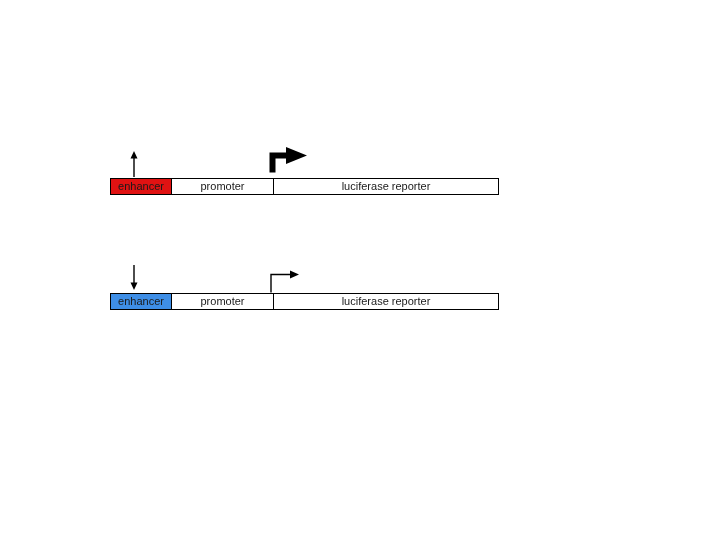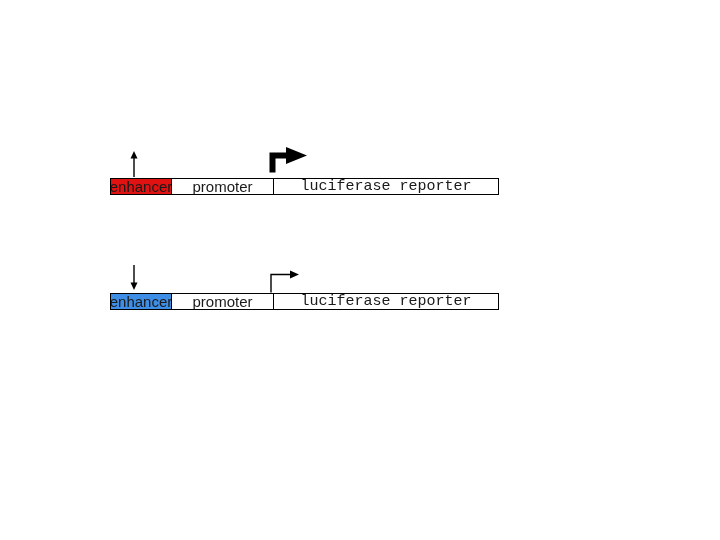--- a/index.html
+++ b/index.html
@@ -32,29 +32,29 @@
     background: #ffffff;
   }
   .bar-row-1 { top: 178px; }
   .bar-row-2 { top: 293px; }
 
   .seg {
     box-sizing: border-box;
     display: flex;
     align-items: center;
     justify-content: center;
-    font-size: 15px;
+    font-size: 11px;
     line-height: 15px;
     color: #1a1a1a;
     white-space: nowrap;
     overflow: hidden;
   }
   .seg-enhancer { width: 61px; border-right: 1px solid #000000; }
   .seg-promoter { width: 102px; border-right: 1px solid #000000; }
-  .seg-reporter { flex: 1; font-family: Liberation Mono, monospace; }
+  .seg-reporter { flex: 1; }
 
   .arrow-svg { position: absolute; display: block; }
   .arrow-up    { left: 127px; top: 150px; }
   .arrow-down  { left: 127px; top: 264px; }
   .arrow-thick { left: 266px; top: 144px; }
   .arrow-thin  { left: 266px; top: 270px; }
 </style>
 </head>
 <body>
 

